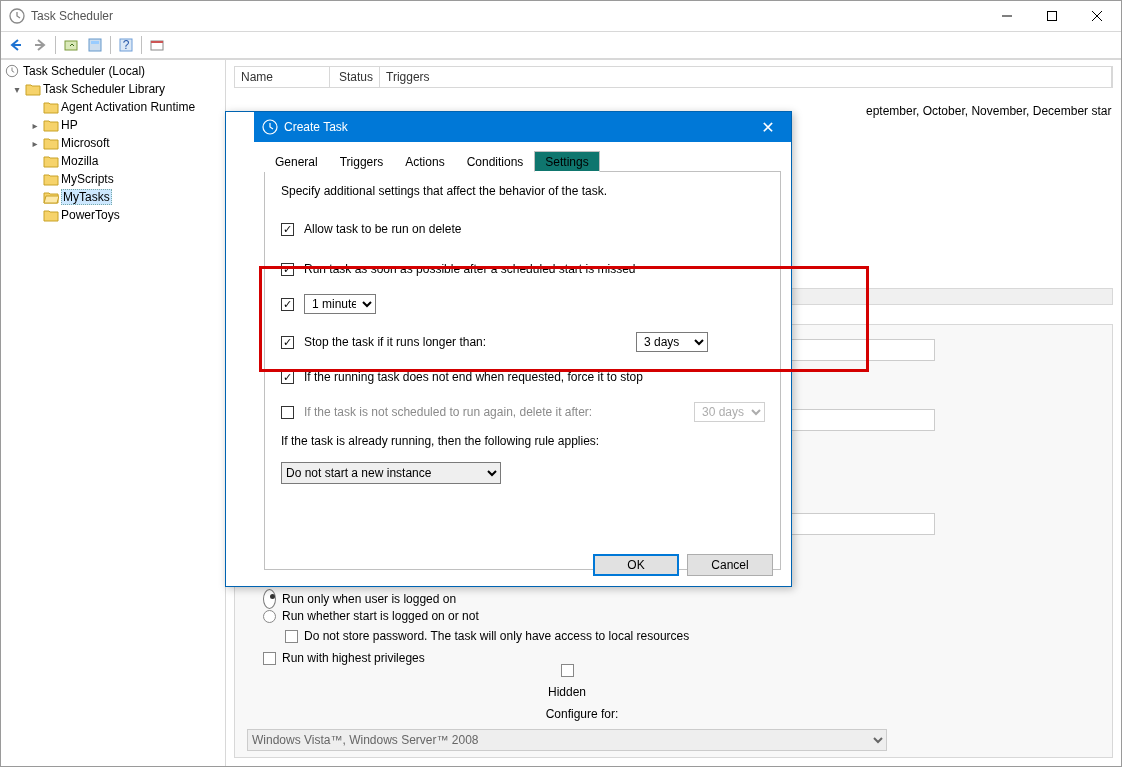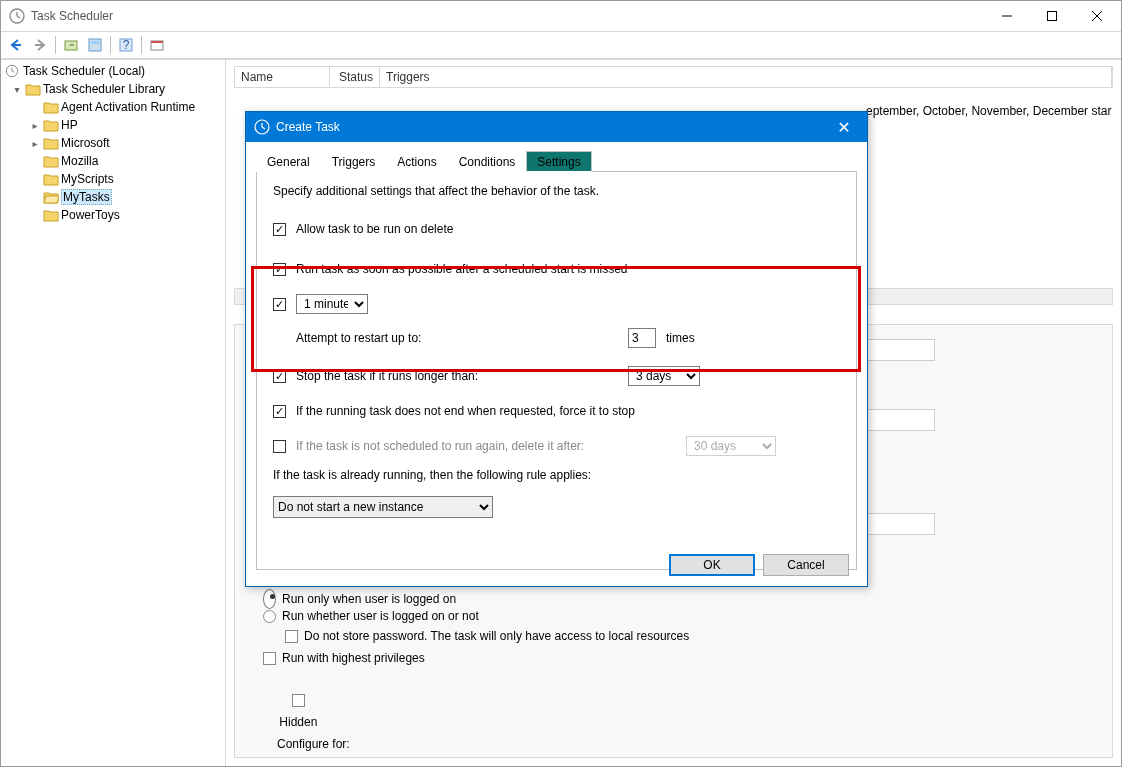--- a/index.html
+++ b/index.html
@@ -35,21 +35,21 @@
   .bottom-panel { position: absolute; left: 8px; right: 8px; top: 264px; bottom: 8px; border: 1px solid #d8d8d8; background: #f8f8f8; }
   .bottom-panel input[type=text] { width: 600px; height: 22px; border: 1px solid #ccc; position: absolute; left: 100px; }
   .bp-row { position: absolute; left: 28px; display: flex; align-items: center; gap: 6px; color: #000; }
   .chk, .rad { width: 13px; height: 13px; border: 1px solid #888; background: #fff; display: inline-block; }
   .rad { border-radius: 50%; }
   .rad.sel::after { content: ""; display: block; width: 5px; height: 5px; border-radius: 50%; background: #333; margin: 3px; }
   .bp-configure { position: absolute; bottom: 6px; left: 12px; display: flex; align-items: center; gap: 8px; flex-direction: column; }
   .bp-configure select { width: 640px; height: 22px; border: 1px solid #ccc; background: #eee; color: #666; }
 
   
-  .dialog { position: absolute; left: 244px; top: 110px; width: 623px; height: 476px; background: #fff; border: 1px solid #0063b1; box-shadow: 2px 2px 8px rgba(0,0,0,0.25); display: flex; flex-direction: column; }
+  .dialog { position: absolute; left: 224px; top: 110px; width: 567px; height: 476px; background: #fff; border: 1px solid #0063b1; box-shadow: 2px 2px 8px rgba(0,0,0,0.25); display: flex; flex-direction: column; padding-left: 28px; }
   .dlg-title { height: 30px; background: #0078d7; color: #fff; display: flex; align-items: center; padding: 0 8px; }
   .dlg-title .dlg-icon { width: 16px; height: 16px; margin-right: 6px; }
   .dlg-title .dlg-text { flex: 1; }
   .dlg-close { width: 30px; text-align: center; font-size: 16px; }
   .dlg-body { flex: 1; padding: 8px 10px 10px 10px; position: relative; }
   .tabs { display: flex; border-bottom: 1px solid #c0c0c0; height: 22px; }
   .tab { padding: 3px 10px 2px 10px; border: 1px solid transparent; border-bottom: none; margin-right: 0; color: #000; position: relative; top: 1px; background: #fff; }
   .tab.active { border-color: #c0c0c0; background: #0f766e; border-bottom: 1px solid #fff; }
   .tab-pane { border: 1px solid #c0c0c0; border-top: none; height: 398px; padding: 10px 16px; position: relative; }
   .setting-row { display: flex; align-items: center; gap: 10px; margin: 10px 0 22px 0; }
@@ -227,35 +227,38 @@
         <input type="text" style="top: 84px;">
         <input type="text" style="top: 188px;">
 
         <div class="bp-row" style="top:244px">admin_main</div>
         <div class="bp-row" style="top:264px">
           <span class="rad sel"></span>
           <span>Run only when user is logged on</span>
         </div>
         <div class="bp-row" style="top:284px">
           <span class="rad"></span>
-          <span>Run whether user is logged on or not</span>
+          <span>Run whether start is logged on or not</span>
         </div>
         <div class="bp-row" style="top:304px; padding-left:22px">
           <span class="chk"></span>
           <span>Do not store password.  The task will only have access to local resources</span>
         </div>
         <div class="bp-row" style="top:326px">
           <span class="chk"></span>
           <span>Run with highest privileges</span>
         </div>
 
         <div class="bp-configure">
           <span class="chk"></span>
           <span>Hidden</span>
           <span style="margin-left:30px">Configure for:</span>
+          <select>
+            <option>Windows Vista™, Windows Server™ 2008</option>
+          </select>
         </div>
       </div>
     </div>
   </div>
 
   <div class="dialog">
     <div class="dlg-title">
       <svg class="dlg-icon" viewBox="0 0 16 16">
           <circle cx="8" cy="8" r="7" fill="none" stroke="#fff" stroke-width="1.2"></circle>
           <path d="M8 4v4l3 2" stroke="#fff" stroke-width="1.2" fill="none"></path>
@@ -286,25 +289,20 @@
         <div class="setting-row compact" style="margin-top:26px">
           <span class="checkbox checked"></span>
           <span class="txt">Run task as soon as possible after a scheduled start is missed</span>
         </div>
 
         <div class="setting-row compact" style="margin-top:18px">
           <span class="checkbox checked"></span>
           <select class="sel" style="width:72px"><option>1 minute</option></select>
         </div>
 
-        <div class="setting-row compact" style="margin-top:14px; padding-left:23px">
-          <span class="txt" style="width:322px">Attempt to restart up to:</span>
-          <input class="num" value="3" style="">
-          <span>times</span>
-        </div>
 
         <div class="setting-row compact" style="margin-top:18px">
           <span class="checkbox checked"></span>
           <span class="txt" style="width:322px">Stop the task if it runs longer than:</span>
           <select class="sel" style="width:72px"><option>3 days</option></select>
         </div>
 
         <div class="setting-row compact" style="margin-top:18px">
           <span class="checkbox checked"></span>
           <span class="txt">If the running task does not end when requested, force it to stop</span>

